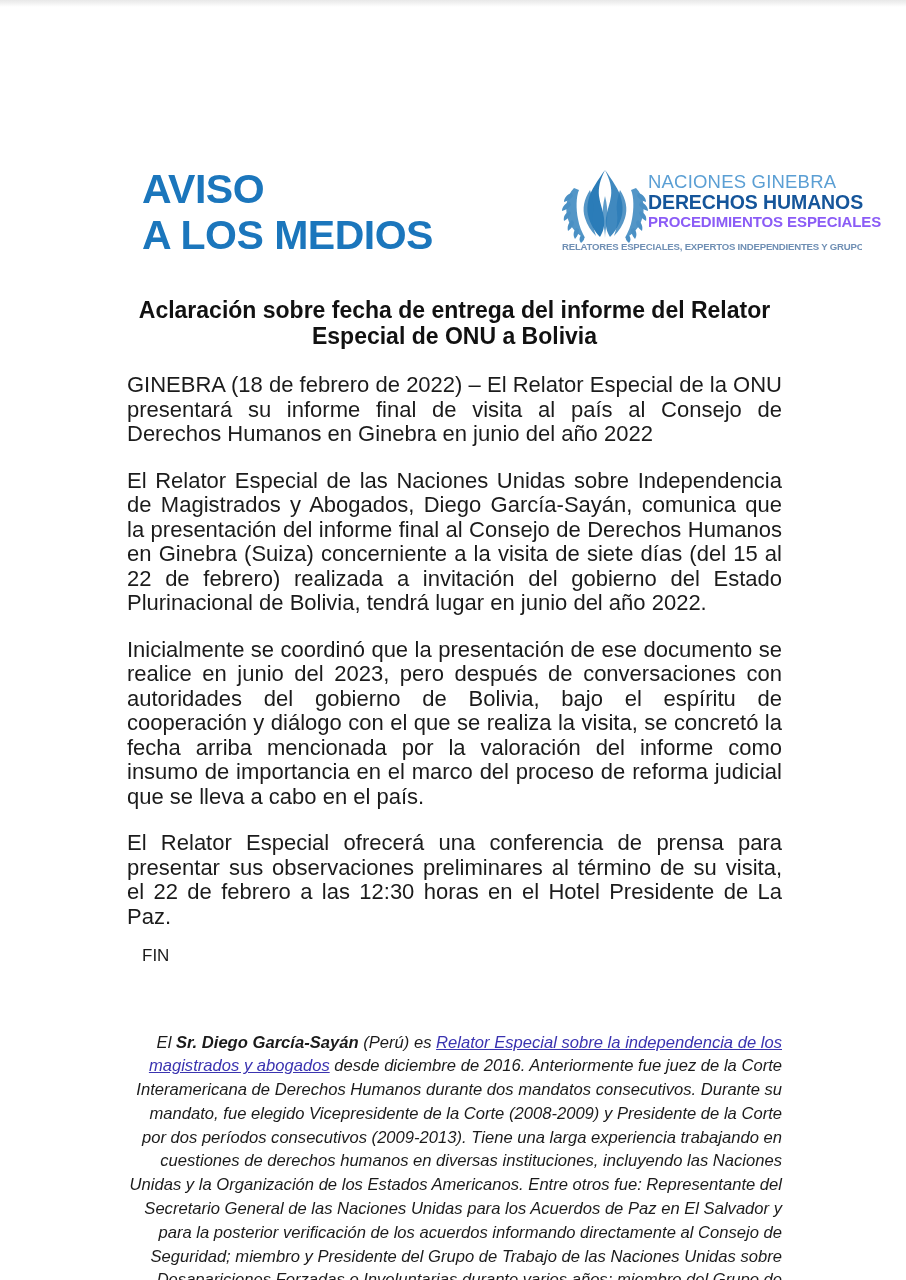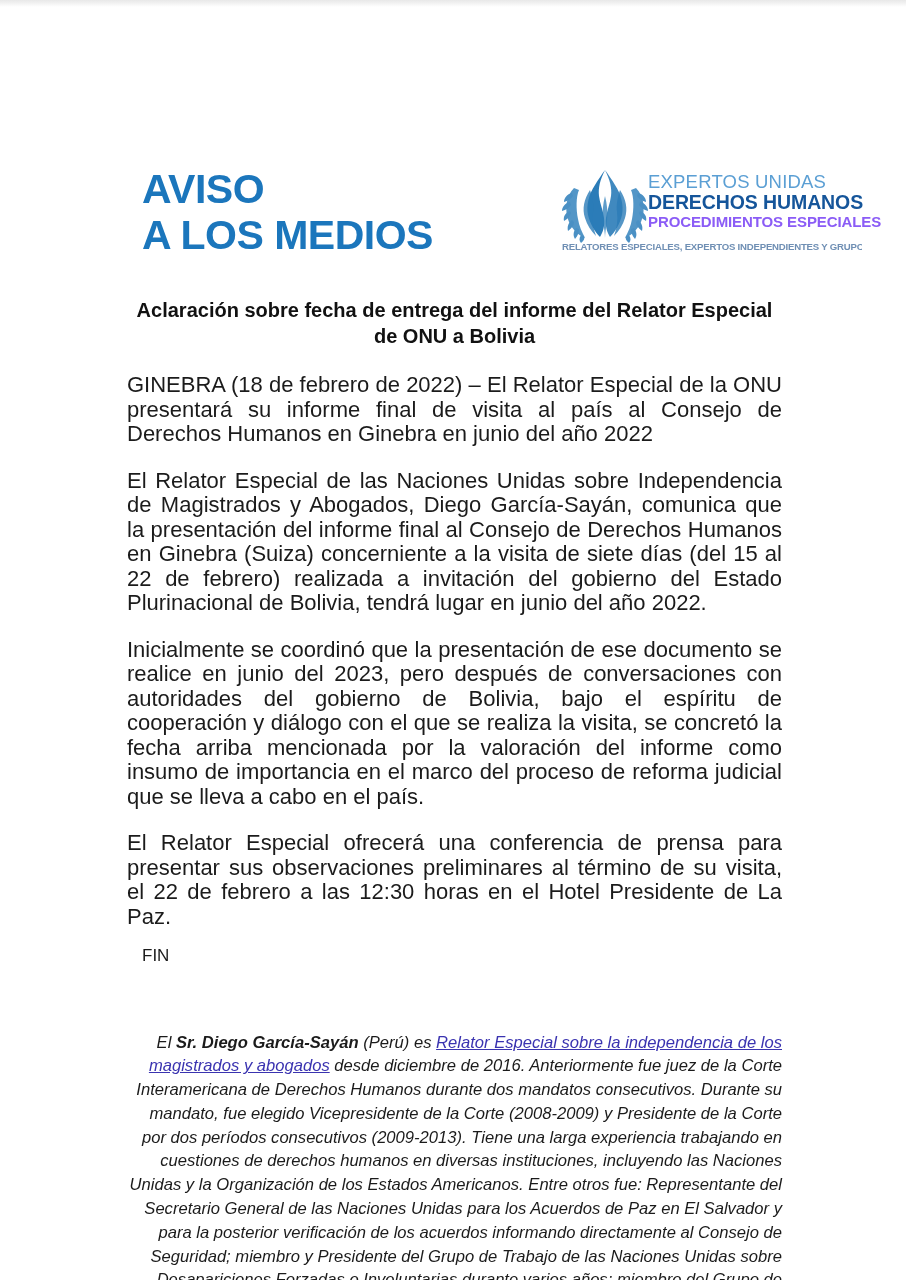--- a/index.html
+++ b/index.html
@@ -112,21 +112,21 @@
 
   
   .content {
     position: absolute;
     left: 127px;
     top: 297px;
     width: 655px;
   }
 
   .headline {
-    font-size: 20px;
+    font-size: 23px;
     font-weight: bold;
     line-height: 26px;
     text-align: center;
     margin: 0 0 24px 0;
     color: #111111;
   }
 
   .para {
     font-size: 22px;
     line-height: 24.5px;
@@ -200,21 +200,21 @@
             <path d="M45 4 C40 14 38 22 39 30 C40 38 43 44 44 52 C45 60 43 66 40 71 C35 66 30 58 28 49 C26 39 29 28 35 19 C38 14 42 8 45 4 Z"></path>
             <path d="M45 4 C50 14 52 22 51 30 C50 38 47 44 46 52 C45 60 47 66 50 71 C55 66 60 58 62 49 C64 39 61 28 55 19 C52 14 48 8 45 4 Z" opacity="0.9"></path>
             <path d="M30 24 C24 33 22 43 25 52 C27 59 31 65 36 70 C33 62 32 54 33 46 C34 38 32 30 30 24 Z" opacity="0.8"></path>
             <path d="M60 24 C66 33 68 43 65 52 C63 59 59 65 54 70 C57 62 58 54 57 46 C56 38 58 30 60 24 Z" opacity="0.8"></path>
             <path d="M45 30 C43 38 42 46 43 54 C44 62 45 68 45 72 C45 68 46 62 47 54 C48 46 47 38 45 30 Z" opacity="0.75"></path>
           </g>
         </svg>
       </div>
 
       <div class="logo-text">
-        <span class="logo-l1">EXPERTOS UNIDAS</span>
+        <span class="logo-l1">NACIONES GINEBRA</span>
         <span class="logo-l2">DERECHOS HUMANOS</span>
         <span class="logo-l3">PROCEDIMIENTOS ESPECIALES</span>
       </div>
 
       <div class="logo-l4">RELATORES ESPECIALES, EXPERTOS INDEPENDIENTES Y GRUPOS DE TRABAJO</div>
 
     </div>
   </div>
 
   <div class="content">

